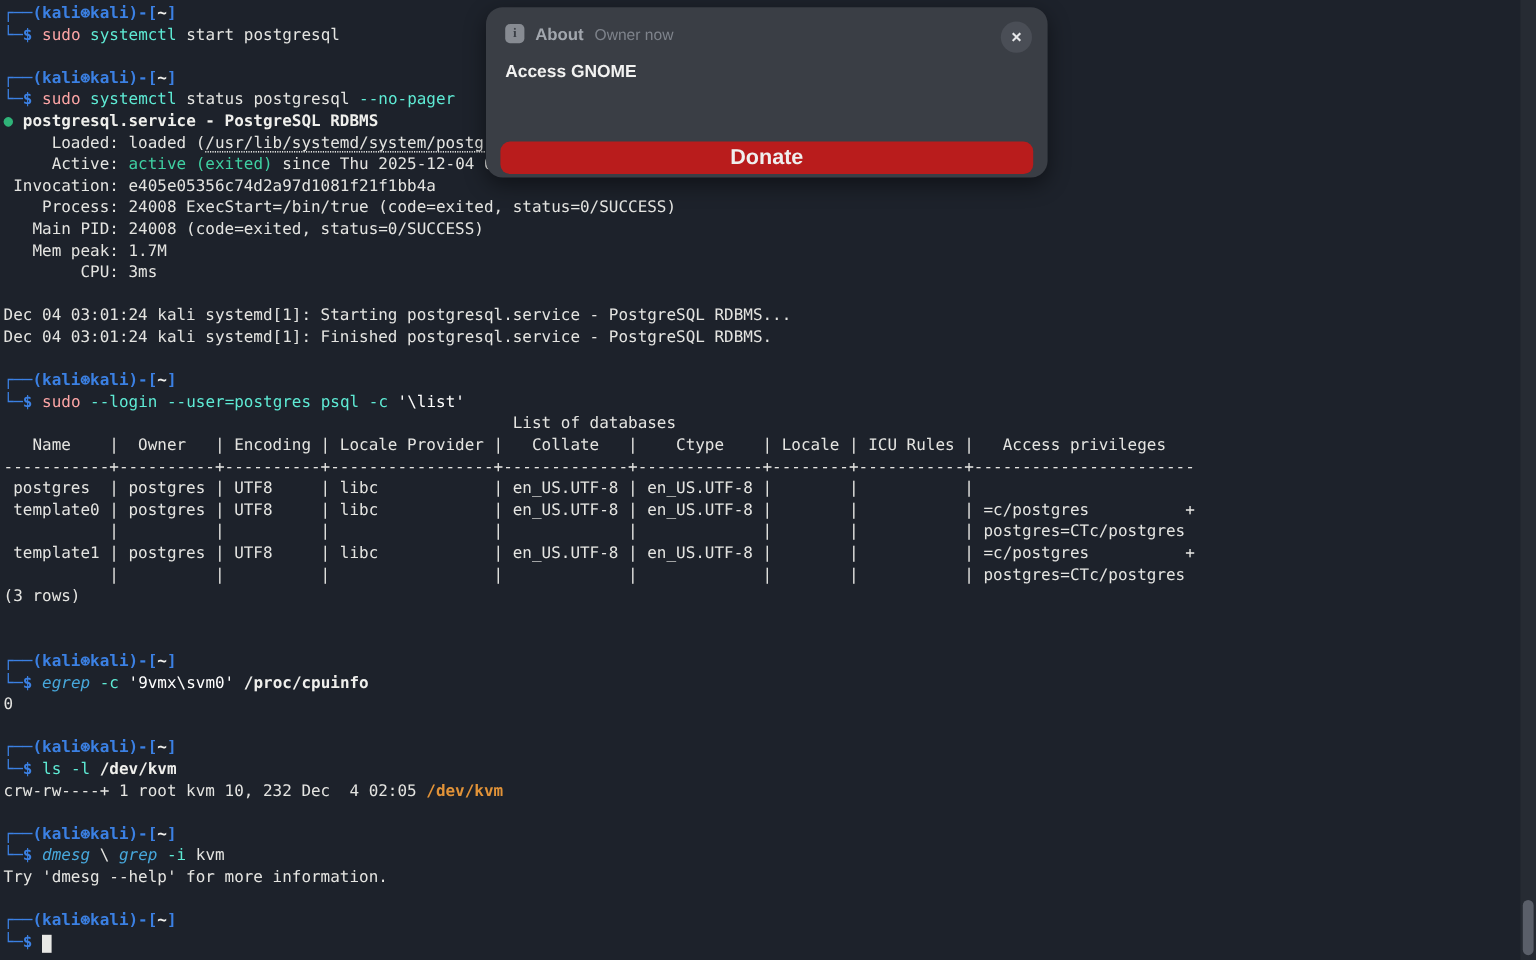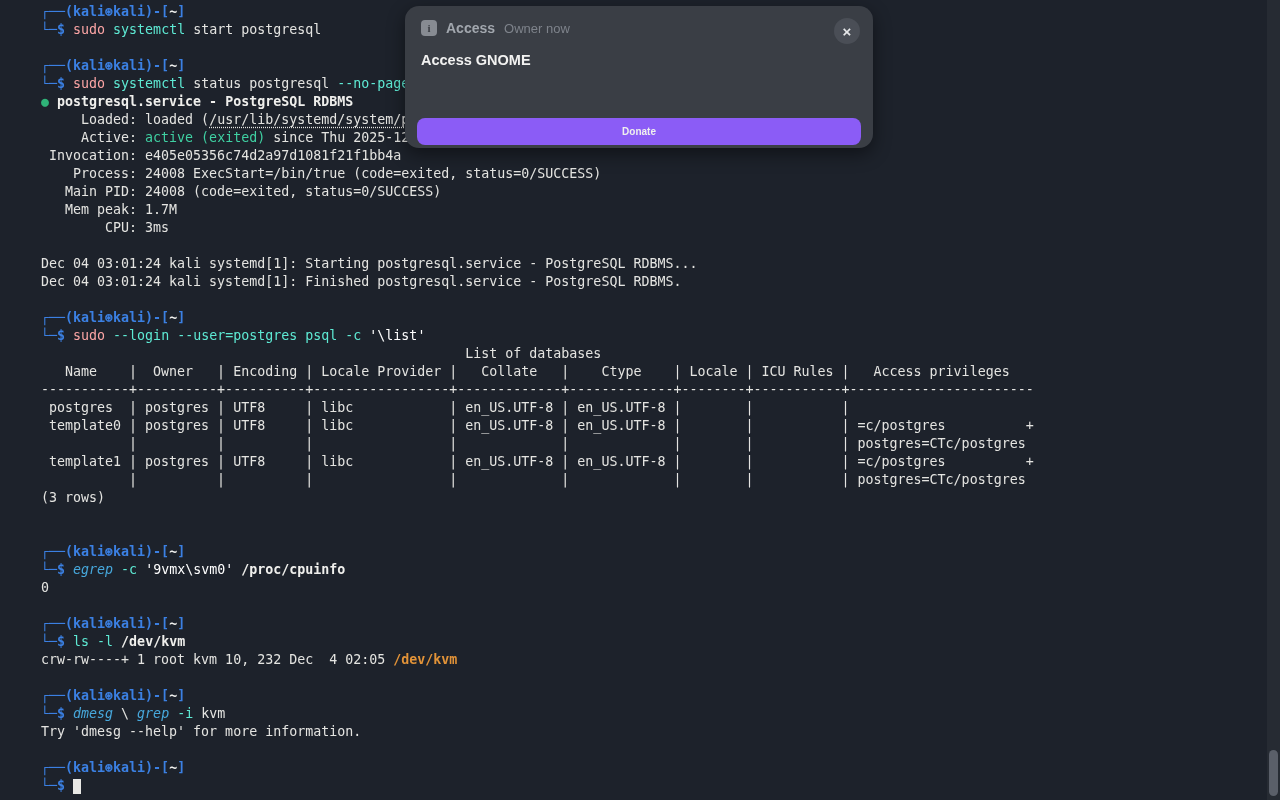--- a/index.html
+++ b/index.html
@@ -7,21 +7,21 @@
     width:1280px;height:800px;overflow:hidden;position:relative;
     background:#1d222b;
     font-family:"DejaVu Sans Mono",monospace;
   }
   
   #terminal{
     position:absolute;left:0;top:0;right:0;bottom:0;
     padding:3px 0 0 3px;
     font-size:13.3px;line-height:18px;white-space:pre;
   }
-  .tl-line{height:18px;margin-left:38px;}
+  .tl-line{height:18px;}
   .pb{color:#3b80e3;font-weight:bold;}
   .w{color:#e4e4e1;}
   .wb{color:#efefec;font-weight:bold;}
   .tl{color:#5eead4;}
   .sun{color:#fca5a5;}
   .cy{color:#47a8dc;font-style:italic;}
   .or{color:#ffffff;}
   .orb{color:#e29338;font-weight:bold;}
   .tb{color:#3fd0a2;font-weight:normal;}
   .gd{color:#2fb378;}
@@ -47,37 +47,37 @@
   #popup .time{margin-left:9px;font-size:13px;color:#7e838b;}
   #popup .close{
     position:absolute;right:13px;top:12px;width:26px;height:26px;border-radius:50%;
     background:#4a4e56;color:#e6e7e9;font-size:15px;font-weight:bold;
     display:flex;align-items:center;justify-content:center;cursor:default;
   }
   #popup .title{position:absolute;left:16px;top:46px;font-weight:bold;font-size:14.5px;color:#f2f2f1;}
   #popup .body{position:absolute;left:16px;top:67px;width:438px;font-size:13.5px;line-height:19px;color:#bfc3c8;}
   #popup .donate{
     position:absolute;left:12px;right:12px;top:112px;height:27px;border-radius:8px;
-    background:#8b5cf6;color:#efefee;font-weight:bold;font-size:10px;
+    background:#b91c1c;color:#efefee;font-weight:bold;font-size:18px;
     display:flex;align-items:center;justify-content:center;cursor:default;
   }
 </style>
 </head>
 <body>
 
 <div id="terminal"><div class="tl-line"><span class="pb">┌──(</span><span class="pb">kali⊛kali</span><span class="pb">)-[</span><span class="wb">~</span><span class="pb">]</span></div><div class="tl-line"><span class="pb">└─$</span><span class="w"> </span><span class="sun">sudo</span><span class="w"> </span><span class="tl">systemctl</span><span class="w"> start postgresql</span></div><div class="tl-line"></div><div class="tl-line"><span class="pb">┌──(</span><span class="pb">kali⊛kali</span><span class="pb">)-[</span><span class="wb">~</span><span class="pb">]</span></div><div class="tl-line"><span class="pb">└─$</span><span class="w"> </span><span class="sun">sudo</span><span class="w"> </span><span class="tl">systemctl</span><span class="w"> status postgresql </span><span class="tl">--no-pager</span></div><div class="tl-line"><span class="gd">● </span><span class="wb">postgresql.service - PostgreSQL RDBMS</span></div><div class="tl-line"><span class="w">     Loaded: loaded (</span><span class="un">/usr/lib/systemd/system/postgr</span></div><div class="tl-line"><span class="w">     Active: </span><span class="tb">active (exited)</span><span class="w"> since Thu 2025-12-04 0</span></div><div class="tl-line"><span class="w"> Invocation: e405e05356c74d2a97d1081f21f1bb4a</span></div><div class="tl-line"><span class="w">    Process: 24008 ExecStart=/bin/true (code=exited, status=0/SUCCESS)</span></div><div class="tl-line"><span class="w">   Main PID: 24008 (code=exited, status=0/SUCCESS)</span></div><div class="tl-line"><span class="w">   Mem peak: 1.7M</span></div><div class="tl-line"><span class="w">        CPU: 3ms</span></div><div class="tl-line"></div><div class="tl-line"><span class="w">Dec 04 03:01:24 kali systemd[1]: Starting postgresql.service - PostgreSQL RDBMS...</span></div><div class="tl-line"><span class="w">Dec 04 03:01:24 kali systemd[1]: Finished postgresql.service - PostgreSQL RDBMS.</span></div><div class="tl-line"></div><div class="tl-line"><span class="pb">┌──(</span><span class="pb">kali⊛kali</span><span class="pb">)-[</span><span class="wb">~</span><span class="pb">]</span></div><div class="tl-line"><span class="pb">└─$</span><span class="w"> </span><span class="sun">sudo</span><span class="w"> </span><span class="tl">--login</span><span class="w"> </span><span class="tl">--user=postgres</span><span class="w"> </span><span class="tl">psql</span><span class="w"> </span><span class="tl">-c</span><span class="w"> </span><span class="or">'\list'</span></div><div class="tl-line"><span class="w">                                                     List of databases</span></div><div class="tl-line"><span class="w">   Name    |  Owner   | Encoding | Locale Provider |   Collate   |    Ctype    | Locale | ICU Rules |   Access privileges   </span></div><div class="tl-line"><span class="w">-----------+----------+----------+-----------------+-------------+-------------+--------+-----------+-----------------------</span></div><div class="tl-line"><span class="w"> postgres  | postgres | UTF8     | libc            | en_US.UTF-8 | en_US.UTF-8 |        |           | </span></div><div class="tl-line"><span class="w"> template0 | postgres | UTF8     | libc            | en_US.UTF-8 | en_US.UTF-8 |        |           | =c/postgres          +</span></div><div class="tl-line"><span class="w">           |          |          |                 |             |             |        |           | postgres=CTc/postgres</span></div><div class="tl-line"><span class="w"> template1 | postgres | UTF8     | libc            | en_US.UTF-8 | en_US.UTF-8 |        |           | =c/postgres          +</span></div><div class="tl-line"><span class="w">           |          |          |                 |             |             |        |           | postgres=CTc/postgres</span></div><div class="tl-line"><span class="w">(3 rows)</span></div><div class="tl-line"></div><div class="tl-line"></div><div class="tl-line"><span class="pb">┌──(</span><span class="pb">kali⊛kali</span><span class="pb">)-[</span><span class="wb">~</span><span class="pb">]</span></div><div class="tl-line"><span class="pb">└─$</span><span class="w"> </span><span class="cy">egrep</span><span class="w"> </span><span class="tl">-c</span><span class="w"> </span><span class="or">'9vmx\svm0'</span><span class="w"> </span><span class="wb">/proc/cpuinfo</span></div><div class="tl-line"><span class="w">0</span></div><div class="tl-line"></div><div class="tl-line"><span class="pb">┌──(</span><span class="pb">kali⊛kali</span><span class="pb">)-[</span><span class="wb">~</span><span class="pb">]</span></div><div class="tl-line"><span class="pb">└─$</span><span class="w"> </span><span class="tl">ls</span><span class="w"> </span><span class="tl">-l</span><span class="w"> </span><span class="wb">/dev/kvm</span></div><div class="tl-line"><span class="w">crw-rw----+ 1 root kvm 10, 232 Dec  4 02:05 </span><span class="orb">/dev/kvm</span></div><div class="tl-line"></div><div class="tl-line"><span class="pb">┌──(</span><span class="pb">kali⊛kali</span><span class="pb">)-[</span><span class="wb">~</span><span class="pb">]</span></div><div class="tl-line"><span class="pb">└─$</span><span class="w"> </span><span class="cy">dmesg</span><span class="w"> \ </span><span class="cy">grep</span><span class="w"> </span><span class="tl">-i</span><span class="w"> kvm</span></div><div class="tl-line"><span class="w">Try 'dmesg --help' for more information.</span></div><div class="tl-line"></div><div class="tl-line"><span class="pb">┌──(</span><span class="pb">kali⊛kali</span><span class="pb">)-[</span><span class="wb">~</span><span class="pb">]</span></div><div class="tl-line"><span class="pb">└─$</span><span class="w"> </span><span class="cur"> </span></div></div>
 
 <div id="sb-track">
   <div id="sb-thumb"></div>
 </div>
 
 <div id="popup">
   <div class="hdr">
     <div class="info-box">i</div>
-    <div class="app">Access</div>
+    <div class="app">About</div>
     <div class="time">Owner now</div>
   </div>
   <div class="close">
     <span>×</span>
   </div>
   <div class="title">Access GNOME</div>
   <div class="donate">Donate</div>
 </div>
 
 </body></html>

